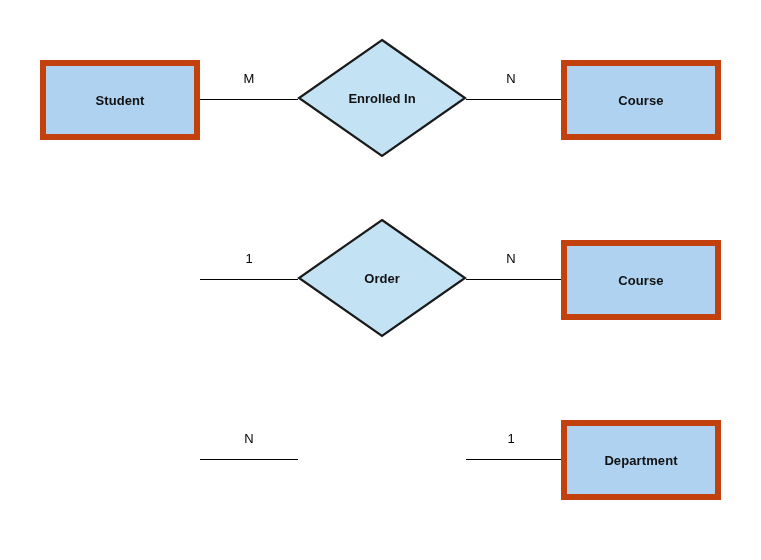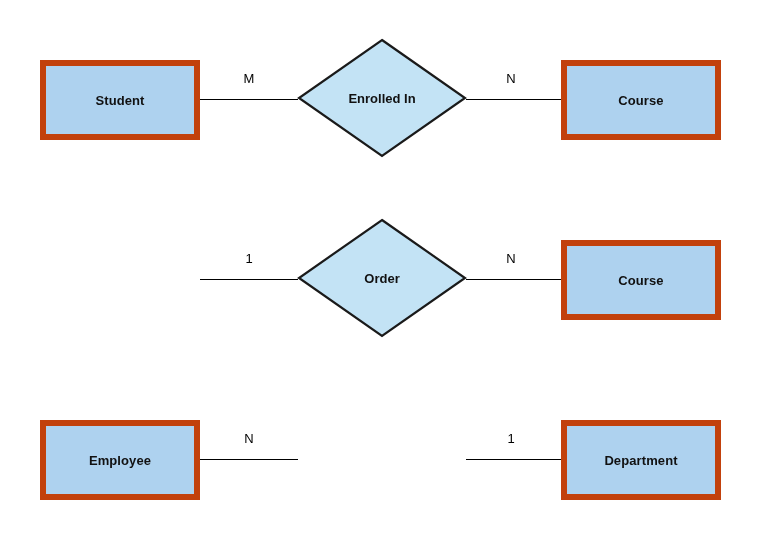--- a/index.html
+++ b/index.html
@@ -159,23 +159,20 @@
     <div class="entity right">
       <span class="entity-label">Course</span>
     </div>
   </div>
 
   <div class="er-row" style="top:400px;">
 
     <div class="connector left-conn"></div>
     <div class="connector right-conn"></div>
 
-    <div class="entity left">
-      <span class="entity-label">Employee</span>
-    </div>
 
     <div class="cardinality left-card">N</div>
 
 
     <div class="cardinality right-card">1</div>
 
     <div class="entity right">
       <span class="entity-label">Department</span>
     </div>
   </div>

